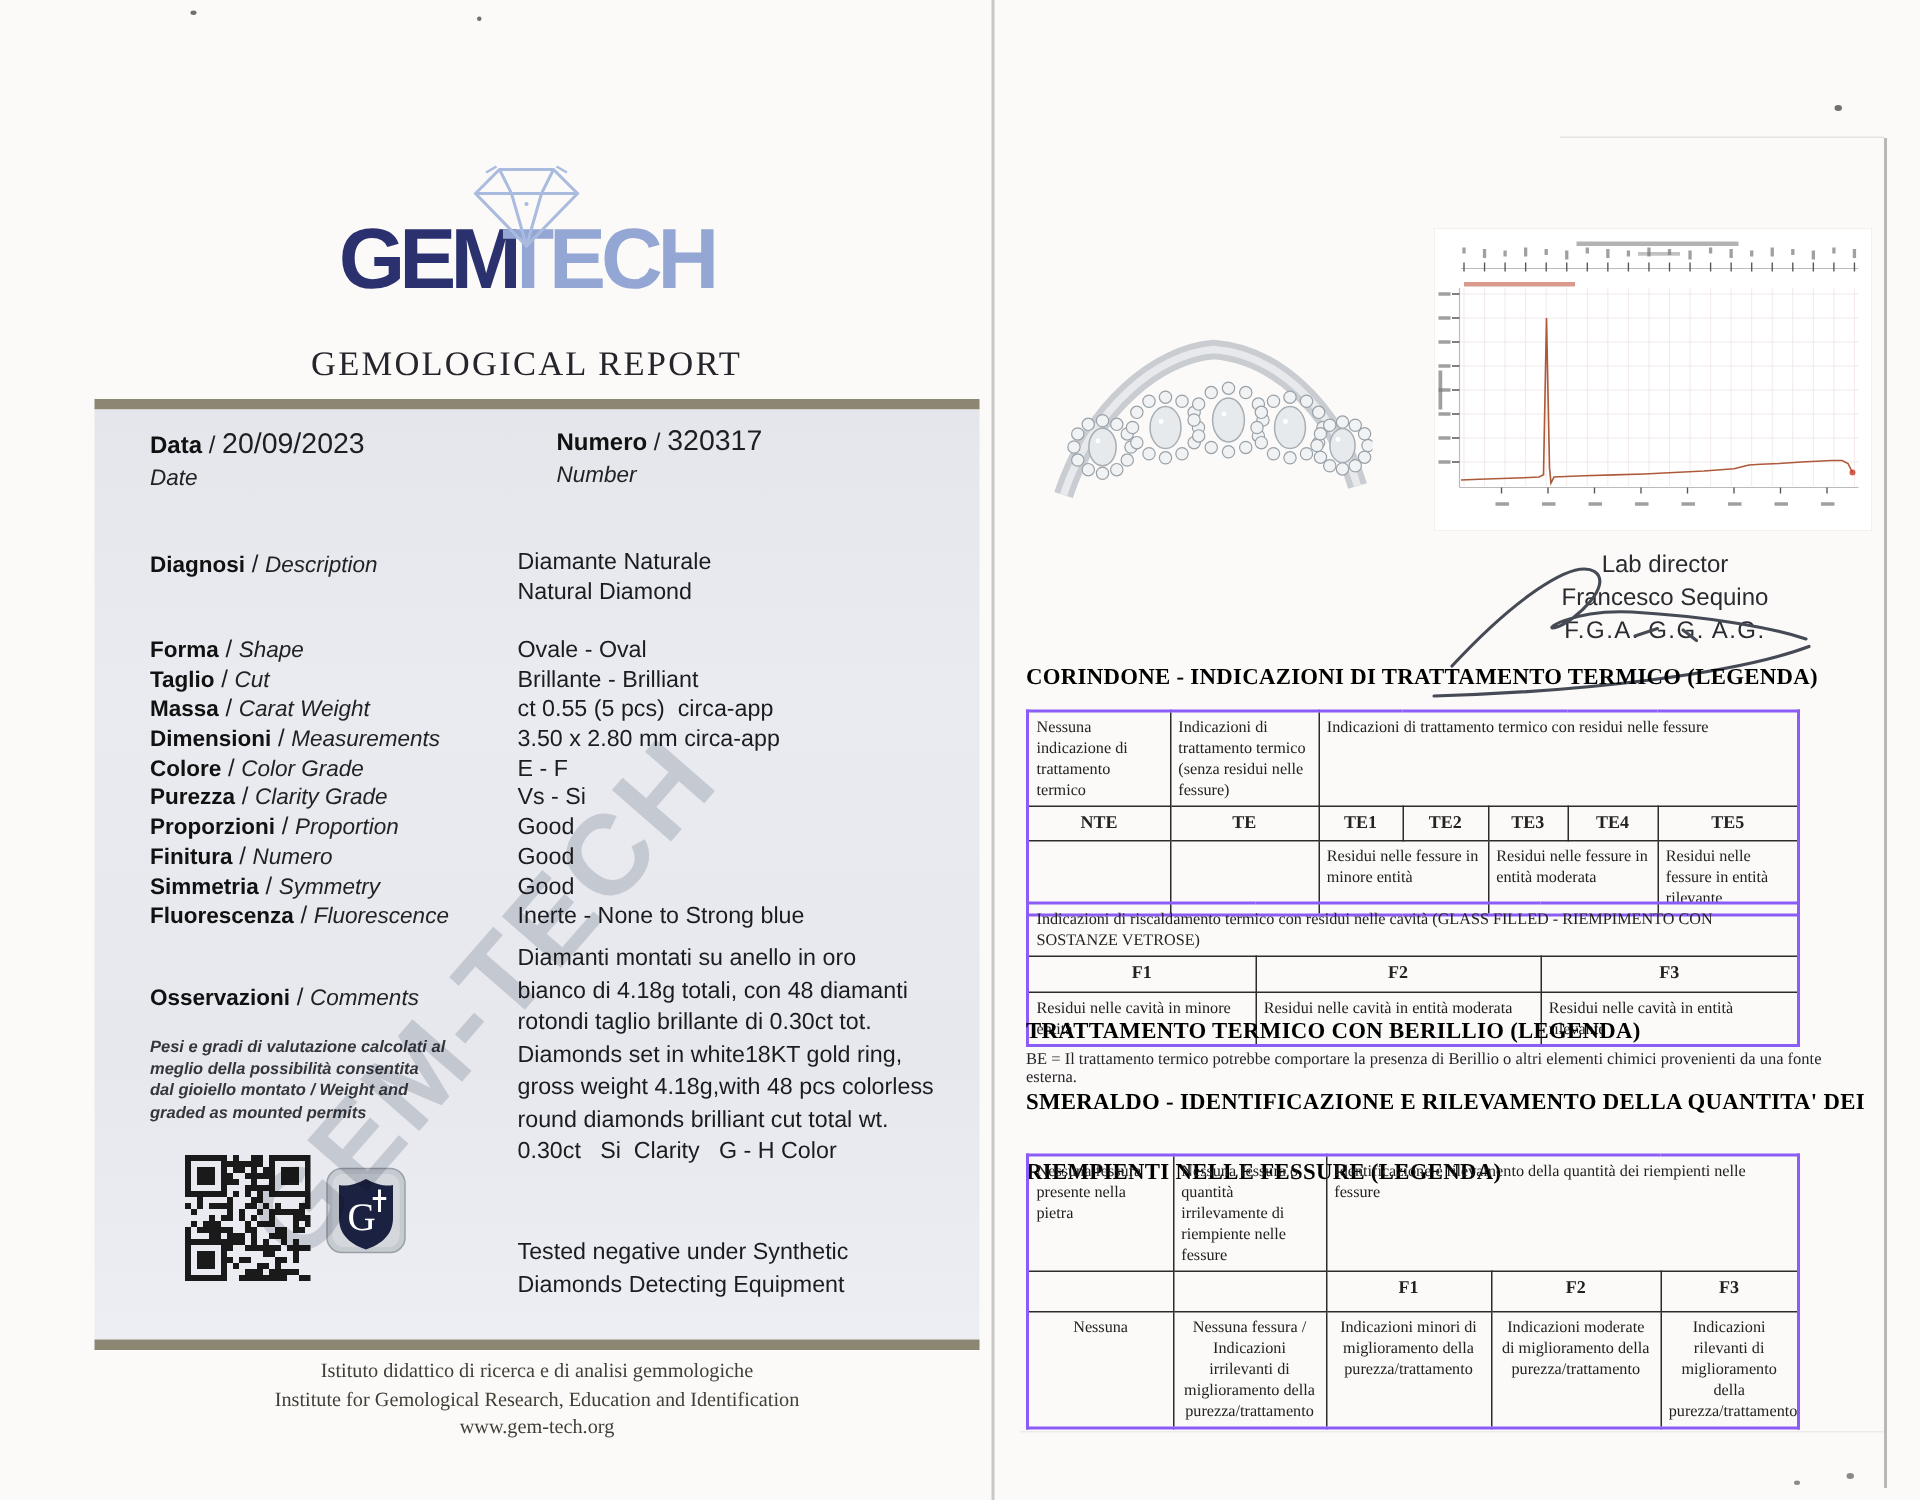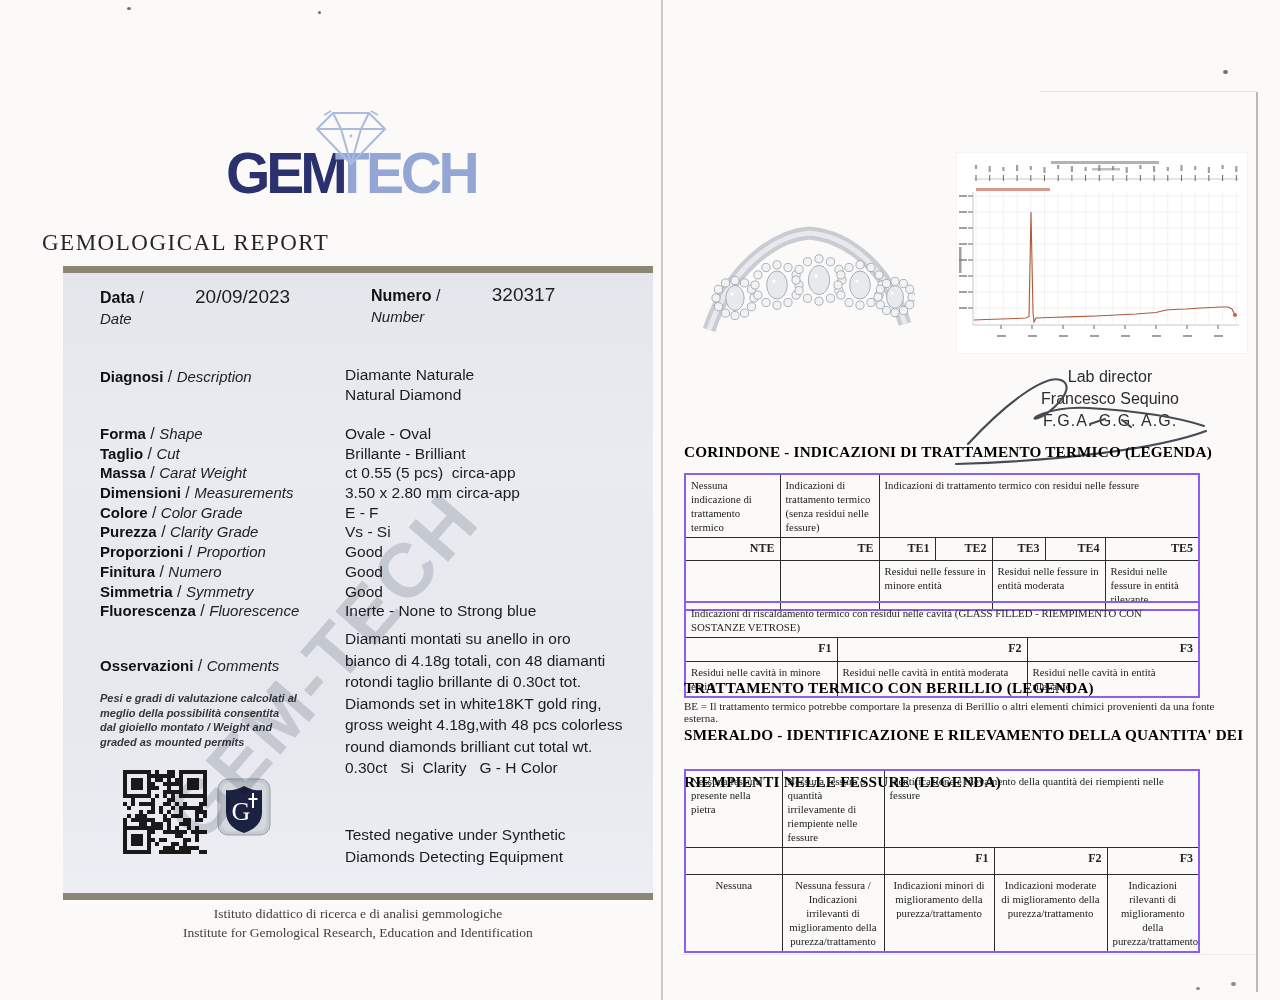--- a/index.html
+++ b/index.html
@@ -6,31 +6,31 @@
   .canvas{position:relative;width:1280px;height:1000px;background:#fbfaf8;overflow:hidden;
           font-family:"Liberation Sans",sans-serif;color:#1d1e22;}
   .abs{position:absolute;}
 
   
   .logo-wrap{left:42px;top:100px;width:618px;height:130px;text-align:center;}
   .logo-text{position:relative;top:36px;font-family:Liberation Sans, sans-serif;font-size:57px;line-height:74px;}
   .logo-gem{color:#2a316e;letter-spacing:-0.07em;font-weight:600;}
   .logo-tech{color:#93a6d4;letter-spacing:-0.06em;margin-left:-0.16em;font-weight:600;}
   .diamond-ic{position:absolute;left:50%;top:-30px;transform:translateX(-50%);}
-  .report-title{left:42px;top:230px;width:618px;text-align:left;font-family:"Liberation Serif",serif;
+  .report-title{left:42px;top:230px;width:618px;text-align:center;font-family:"Liberation Serif",serif;
                 font-size:23px;letter-spacing:1.5px;color:#25252b;}
   .bar{left:63px;width:590px;height:7px;background:#8b8772;}
   .bar.top{top:266px;} .bar.bottom{top:893px;}
   .card{left:63px;top:273px;width:590px;height:620px;
         background:linear-gradient(180deg,#e4e6ec 0%,#e9ebf1 30%,#e6e8ee 70%,#eceef3 100%);}
   .card .in{position:absolute;}
   .hl{font-size:16px;}
   .hl b{font-weight:700;color:#111;}
   .sep::before{content:"\00a0/\00a0";}
-  .hv{font-size:19px;margin-left:47px;}
+  .hv{font-size:19px;}
   .hsub{font-style:italic;font-size:15px;margin-top:2px;color:#222;}
   .fld b{font-weight:700;color:#111;font-size:15px;}
   .fld i{font-size:15px;color:#222;}
   .val{font-size:15.5px;color:#1b1c20;white-space:pre-wrap;}
   .props{left:37px;top:152px;width:540px;}
   .prow{display:flex;height:19.7px;align-items:flex-start;}
   .prow .fld{width:245px;}
   .cmline{height:21.5px;}
   .side-note{font-style:italic;font-size:11px;line-height:14.5px;color:#35363c;font-weight:700;}
   .watermark{left:118px;top:512px;width:600px;font-size:76px;font-weight:700;letter-spacing:3px;
@@ -41,21 +41,21 @@
 
   
   .serifh{font-family:"Liberation Serif",serif;font-weight:700;color:#000000;font-size:15.2px;letter-spacing:.2px;}
   .seriftxt{font-family:"Liberation Serif",serif;color:#26262a;}
   .lab{left:1000px;top:366px;width:220px;text-align:center;font-size:16px;line-height:22px;color:#2a2b30;}
   .lab .l3{letter-spacing:1px;}
   table.t{border-collapse:collapse;table-layout:fixed;font-family:"Liberation Serif",serif;
           font-size:10.8px;line-height:1.3;color:#222;}
   table.t td{border:1.5px solid #2c2c2c;padding:3px 5px;vertical-align:top;}
   table.t{border:2px solid #8b5cf6;}
-  td.code{font-weight:700;font-size:12px;text-align:right;vertical-align:middle;}
+  td.code{font-weight:700;font-size:12px;text-align:center;vertical-align:middle;}
   td.ctr{text-align:center;vertical-align:middle;}
   td.mid{vertical-align:middle;}
 
   .fold{background:#c8c8c8;width:1.5px;}
   .speck{border-radius:50%;background:#6f6f6f;}
 </style>
 </head>
 <body>
 
 <div class="canvas">
@@ -414,20 +414,21 @@
     </svg>
 
     <div class="in watermark">GEM-TECH</div>
   </div>
 
   <div class="abs bar bottom"></div>
 
   <div class="abs footer">
     <div>Istituto didattico di ricerca e di analisi gemmologiche</div>
     <div>Institute for Gemological Research, Education and Identification</div>
+    <div>www.gem-tech.org</div>
   </div>
 
   <svg class="abs" id="ring" style="left:697px;top:218px;" width="218" height="122" viewBox="0 0 218 122">
     <path d="M12 112 C32 52 76 18 112 15 C152 18 192 52 208 106" fill="none" stroke="#c9ccd1" stroke-width="13"></path>
     <path d="M12 112 C32 52 76 18 112 15 C152 18 192 52 208 106" fill="none" stroke="#e7e9ec" stroke-width="5"></path>
     <g id="clusters">
         <circle cx="57.0" cy="80.0" r="4.1" fill="#f0f2f3" stroke="#99a1a8" stroke-width="0.8"></circle>
         <circle cx="54.5" cy="88.7" r="4.1" fill="#f0f2f3" stroke="#99a1a8" stroke-width="0.8"></circle>
         <circle cx="47.5" cy="95.1" r="4.1" fill="#f0f2f3" stroke="#99a1a8" stroke-width="0.8"></circle>
         <circle cx="38.0" cy="97.5" r="4.1" fill="#f0f2f3" stroke="#99a1a8" stroke-width="0.8"></circle>

